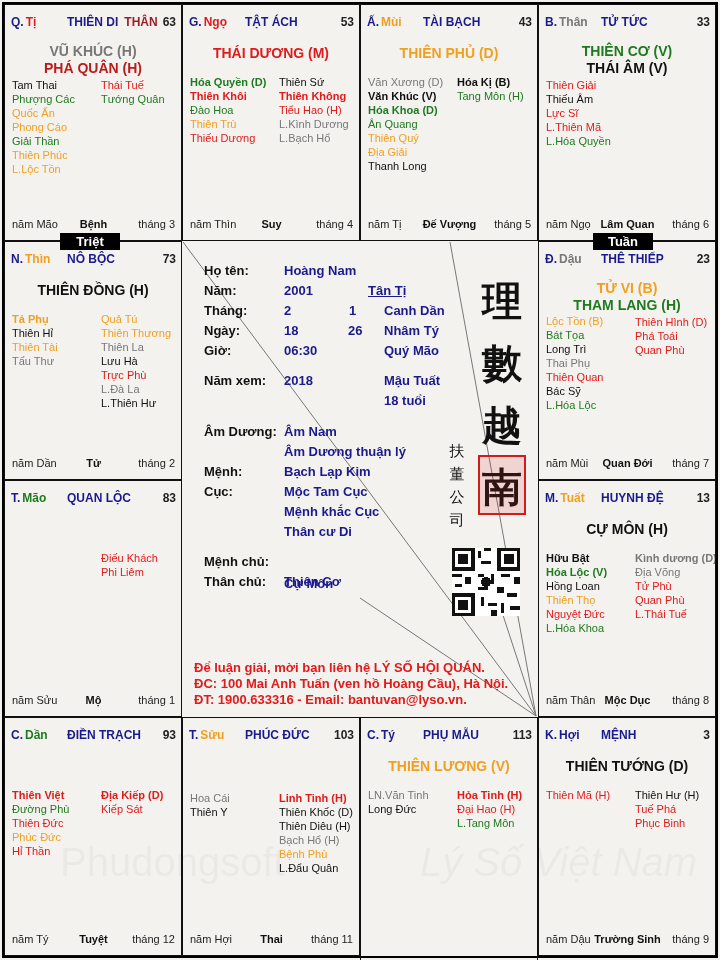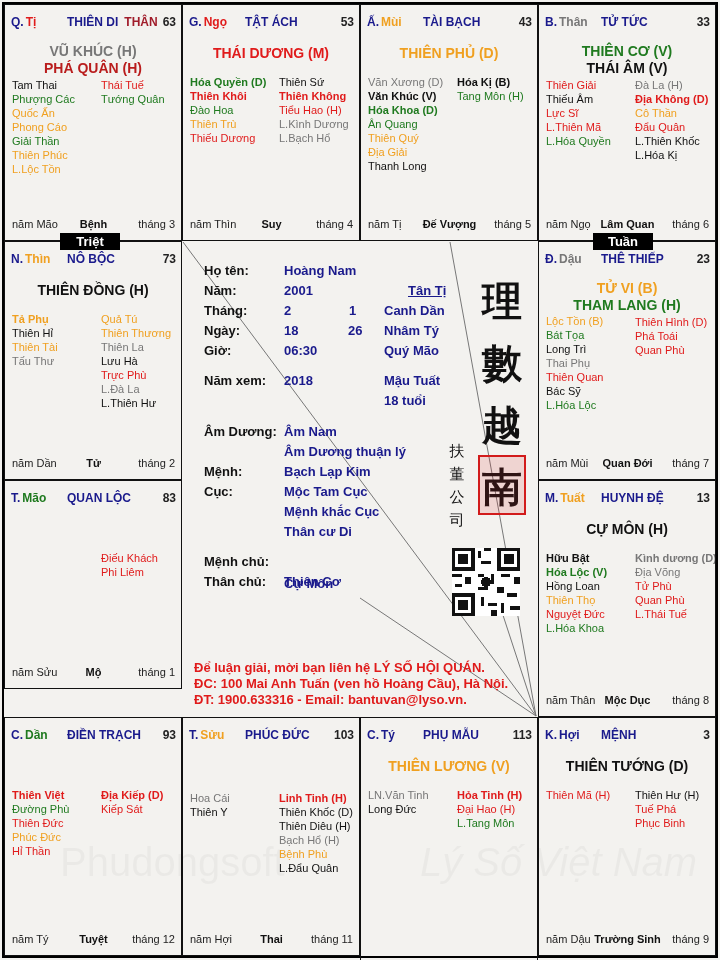--- a/index.html
+++ b/index.html
@@ -135,28 +135,20 @@
         <div style="color:#1f7a1f">THIÊN CƠ (V)</div>
         <div style="color:#111111">THÁI ÂM (V)</div>
       </div>
       <div class="left" style="top:73px">
         <div class="star" style="color:#e01b1b">Thiên Giải</div>
         <div class="star" style="color:#111111">Thiếu Âm</div>
         <div class="star" style="color:#e01b1b">Lực Sĩ</div>
         <div class="star" style="color:#e01b1b">L.Thiên Mã</div>
         <div class="star" style="color:#1f7a1f">L.Hóa Quyền</div>
       </div>
-      <div class="right" style="top:73px">
-        <div class="star" style="color:#777777">Đà La (H)</div>
-        <div class="star b" style="color:#e01b1b">Địa Không (D)</div>
-        <div class="star" style="color:#f0a020">Cô Thần</div>
-        <div class="star" style="color:#e01b1b">Đẩu Quân</div>
-        <div class="star" style="color:#111111">L.Thiên Khốc</div>
-        <div class="star" style="color:#111111">L.Hóa Kị</div>
-      </div>
       <div class="foot">
       <span class="year">năm Ngọ</span>
       <span class="phase">Lâm Quan</span>
       <span class="month">tháng 6</span>
     </div>
     </div>
     <div class="cell" style="left: 4px; top: 241px; width: 178px; height: 239px;">
       <div class="hdr">
       <span class="can">N.</span><span class="chi" style="color:#f0a020">Thìn</span>
       <span class="house"><span>NÔ BỘC</span></span>
@@ -209,21 +201,21 @@
         <div class="star" style="color:#e01b1b">Thiên Hình (D)</div>
         <div class="star" style="color:#e01b1b">Phá Toái</div>
         <div class="star" style="color:#e01b1b">Quan Phù</div>
       </div>
       <div class="foot">
       <span class="year">năm Mùi</span>
       <span class="phase">Quan Đới</span>
       <span class="month">tháng 7</span>
     </div>
     </div>
-    <div class="cell" style="left: 4px; top: 480px; width: 178px; height: 209px;">
+    <div class="cell" style="left: 4px; top: 480px; width: 178px; height: 237px;">
       <div class="hdr">
       <span class="can">T.</span><span class="chi" style="color:#1f7a1f">Mão</span>
       <span class="house"><span>QUAN LỘC</span></span>
       <span class="age">83</span>
     </div>
       <div class="left" style="top:70px"></div>
       <div class="right" style="top:70px">
         <div class="star" style="color:#e01b1b">Điếu Khách</div>
         <div class="star" style="color:#e01b1b">Phi Liêm</div>
       </div>
@@ -372,21 +364,21 @@
 <div class="tag" style="left:60px;top:233px;">Triệt</div>
 <div class="tag" style="left:593px;top:233px;">Tuần</div>
 
 <div class="center"></div>
 
 <div class="info lbl" style="left:204px;top:263px;">Họ tên:</div>
 <div class="info" style="left:284px;top:263px;">Hoàng Nam</div>
 
 <div class="info lbl" style="left:204px;top:283px;">Năm:</div>
 <div class="info" style="left:284px;top:283px;">2001</div>
-<div class="info" style="left:408px;top:283px;text-decoration:underline;">Tân Tị</div>
+<div class="info" style="left:368px;top:283px;text-decoration:underline;">Tân Tị</div>
 
 <div class="info lbl" style="left:204px;top:303px;">Tháng:</div>
 <div class="info" style="left:284px;top:303px;">2</div>
 <div class="info" style="left:349px;top:303px;">1</div>
 <div class="info" style="left:384px;top:303px;">Canh Dần</div>
 
 <div class="info lbl" style="left:204px;top:323px;">Ngày:</div>
 <div class="info" style="left:284px;top:323px;">18</div>
 <div class="info" style="left:348px;top:323px;">26</div>
 <div class="info" style="left:384px;top:323px;">Nhâm Tý</div>

